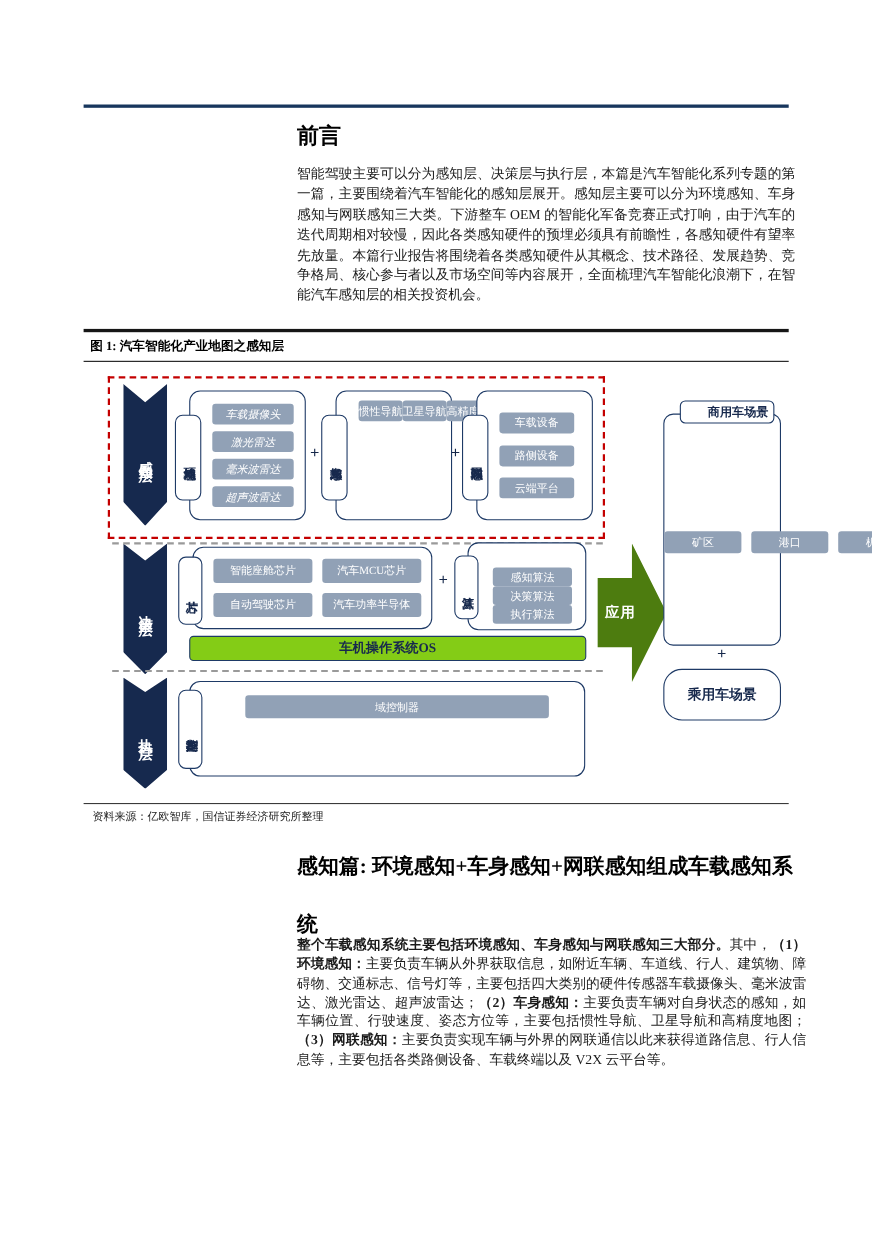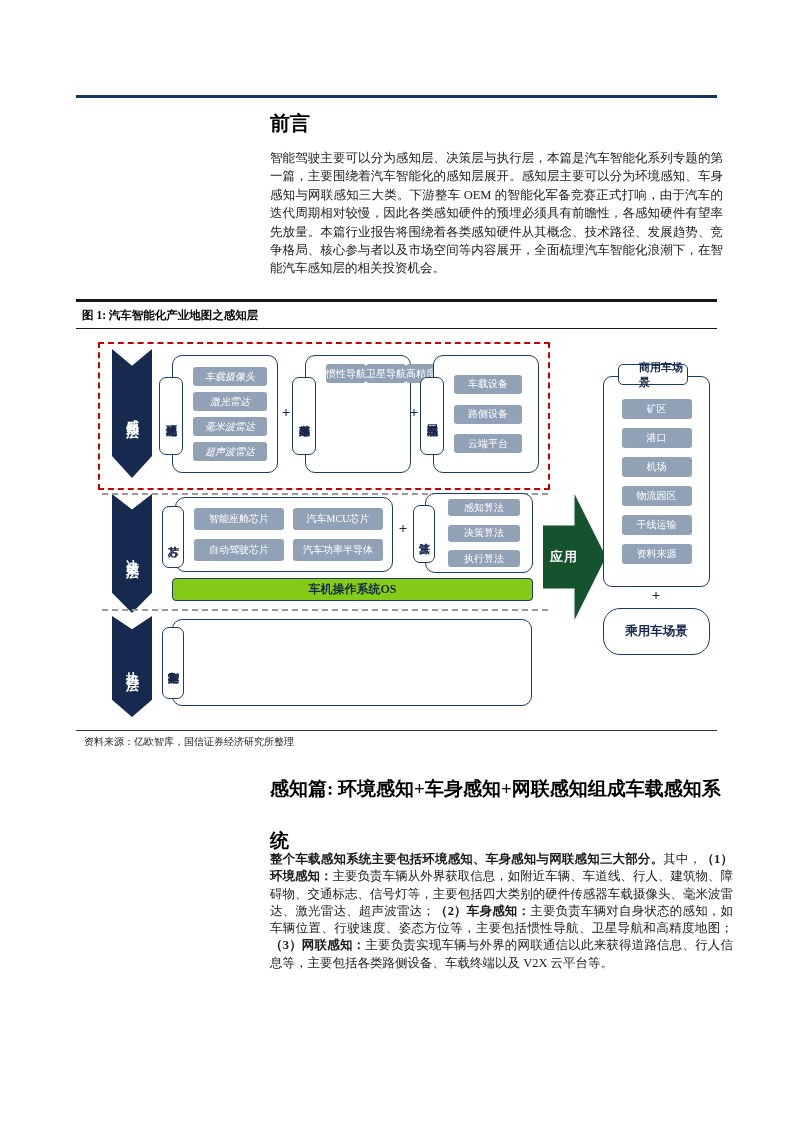--- a/index.html
+++ b/index.html
@@ -55,42 +55,42 @@
   #net-container .gbox{height:19px;}
   #sep1{left:102px;top:493px;width:446px;}
 
   
   #arrow-decide{left:112px;top:494px;width:40px;height:119px;}
   #chip-label{left:162px;top:506px;width:22px;height:62px;}
   #chip-container{left:175px;top:497px;width:218px;height:75px;display:grid;grid-template-columns:1fr 1fr;column-gap:9px;row-gap:9px;padding:10px 9px 10px 18px;}
   #chip-container .gbox{height:auto;}
   #plus3{left:396px;top:520px;}
   #algo-label{left:413px;top:505px;width:22px;height:58px;}
-  #algo-container{left:425px;top:493px;width:108px;height:80px;display:flex;flex-direction:column;justify-content:space-between;padding:5px 12px 5px 22px;}
+  #algo-container{left:425px;top:493px;width:108px;height:80px;display:flex;flex-direction:column;justify-content:flex-end;padding:5px 12px 5px 22px;}
   #algo-container .gbox{height:17px;}
   #os-bar{left:172px;top:578px;width:361px;height:23px;background:#84cc16;border:1.5px solid #1e3a66;border-radius:4px;box-sizing:border-box;display:flex;align-items:center;justify-content:center;color:#17294d;font-weight:bold;font-size:12px;}
   #sep2{left:102px;top:609px;width:446px;}
 
   
   #arrow-exec{left:112px;top:616px;width:40px;height:101px;}
   #exec-label{left:162px;top:627px;width:22px;height:72px;}
   #exec-container{left:172px;top:619px;width:360px;height:87px;}
   #domain-box{position:absolute;left:50px;top:12px;width:276px;height:21px;}
   #exec-items{position:absolute;left:50px;top:47px;width:276px;display:flex;justify-content:space-between;}
   #exec-items .gbox{width:58px;height:21px;}
 
   
   #app-arrow{
-    left:543px;top:494px;width:63px;height:126px;background:#14532d;
+    left:543px;top:494px;width:63px;height:126px;background:#4d7c0f;
     clip-path:polygon(0 25%,50% 25%,50% 0,100% 50%,50% 100%,50% 75%,0 75%);
     color:#fff;font-weight:bold;font-size:13px;letter-spacing:1px;
     display:flex;align-items:center;padding-left:7px;box-sizing:border-box;
   }
-  #comm-tab{left:618px;top:364px;width:70px;height:21px;background:#fff;border:1.5px solid #1e3a66;border-radius:5px;box-sizing:border-box;z-index:2;display:flex;align-items:center;justify-content:center;font-size:11px;font-weight:bold;color:#17294d;padding-left:20px;}
-  #comm-container{left:603px;top:376px;width:107px;height:211px;border-radius:9px;display:flex;flex-direction:column;align-items:center;padding-top:22px;gap:9px;}
+  #comm-tab{left:618px;top:364px;width:86px;height:21px;background:#fff;border:1.5px solid #1e3a66;border-radius:5px;box-sizing:border-box;z-index:2;display:flex;align-items:center;justify-content:center;font-size:11px;font-weight:bold;color:#17294d;padding-left:20px;}
+  #comm-container{left:603px;top:376px;width:107px;height:211px;border-radius:9px;display:flex;flex-direction:row;align-items:center;padding-top:22px;gap:9px;}
   #comm-container .gbox{width:70px;height:20px;}
   #plus4{left:649px;top:587px;}
   #passenger-box{left:603px;top:608px;width:107px;height:47px;background:#fff;border:1.5px solid #1e3a66;border-radius:17px;box-sizing:border-box;display:flex;align-items:center;justify-content:center;font-weight:bold;font-size:12.5px;color:#17294d;}
 
   
   #source-rule{left:76px;top:730px;width:641px;border-top:1px solid #3a3a3a;height:0;}
   #source-text{left:84px;top:735px;font-size:10px;color:#222;}
   #section-title{left:270px;top:763px;width:462px;font-size:19px;font-weight:bold;line-height:52px;color:#000;}
   #section-paragraph{left:270px;top:851px;width:463px;font-size:12.5px;line-height:17.3px;text-align:justify;color:#1a1a1a;}
   #section-paragraph .b{font-weight:bold;}
@@ -150,20 +150,21 @@
     <div class="gbox">感知算法</div>
     <div class="gbox">决策算法</div>
     <div class="gbox">执行算法</div>
   </div>
 <div class="abs vlabel" id="algo-label">算法</div>
 <div class="abs" id="os-bar">车机操作系统OS</div>
 
 <div class="abs dash-sep" id="sep2"></div>
 
 <div class="abs container" id="exec-container">
+  <div class="gbox" id="domain-box">域控制器</div>
 </div>
 <div class="abs vlabel" id="exec-label">车身控制</div>
 
 <div class="abs" id="app-arrow">应用</div>
 
 <div class="abs container" id="comm-container">
     <div class="gbox">矿区</div>
     <div class="gbox">港口</div>
     <div class="gbox">机场</div>
     <div class="gbox">物流园区</div>

